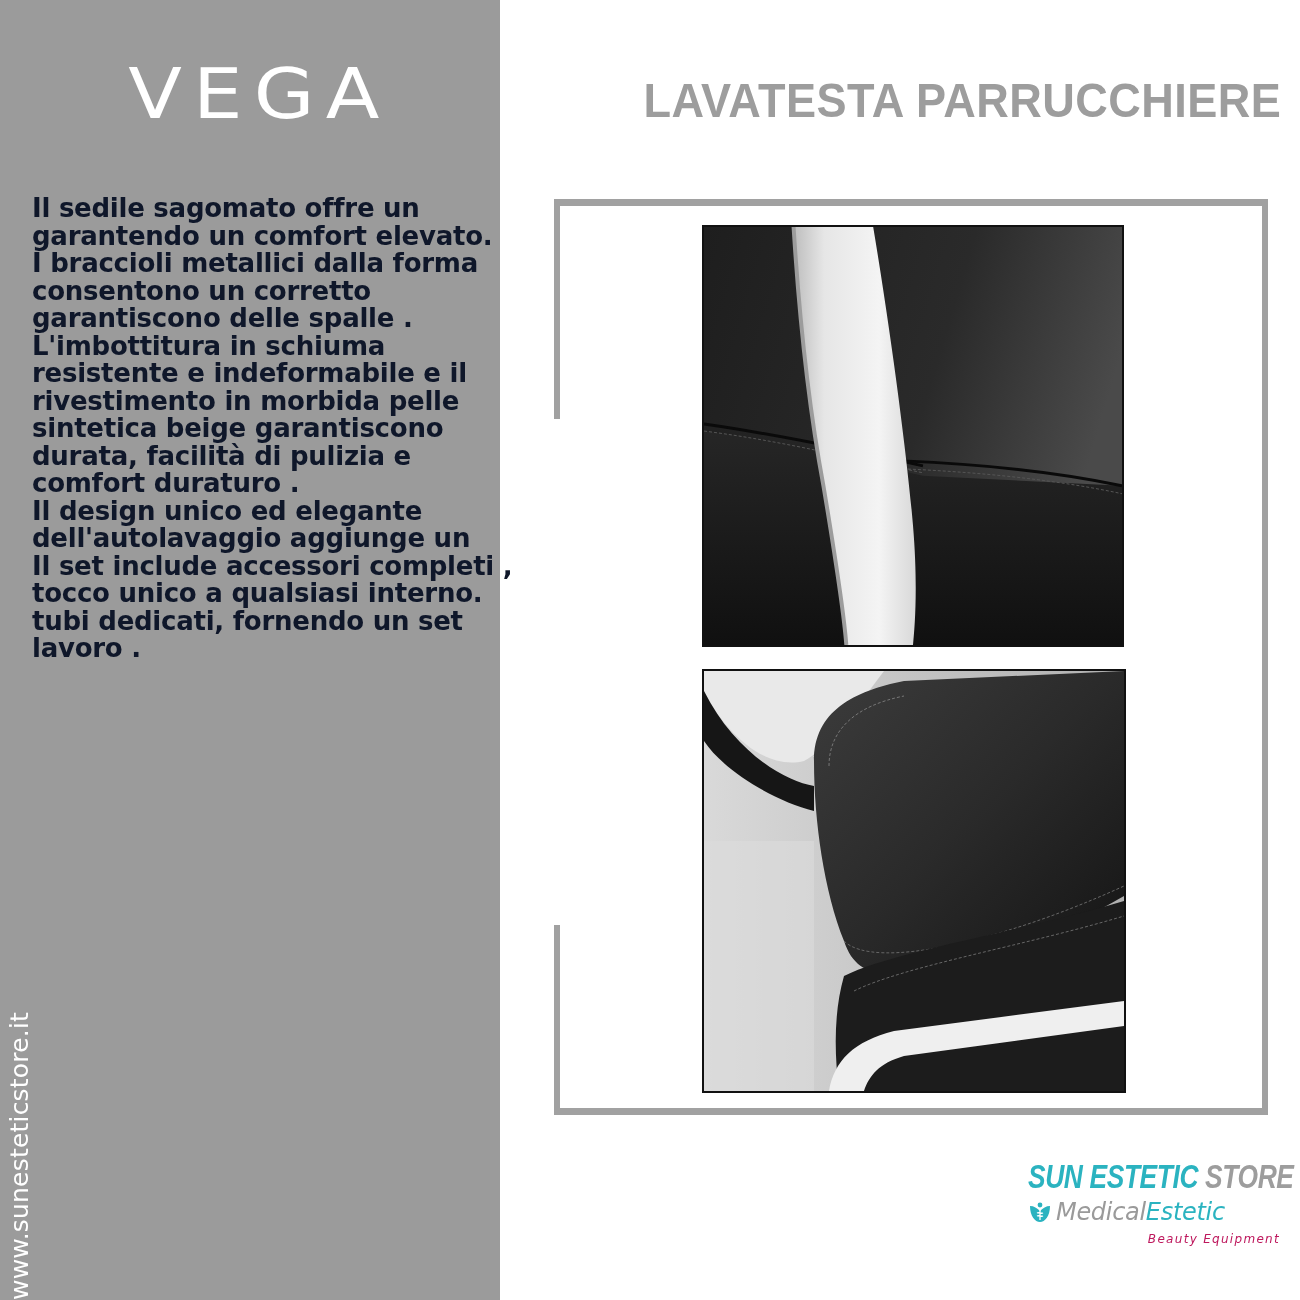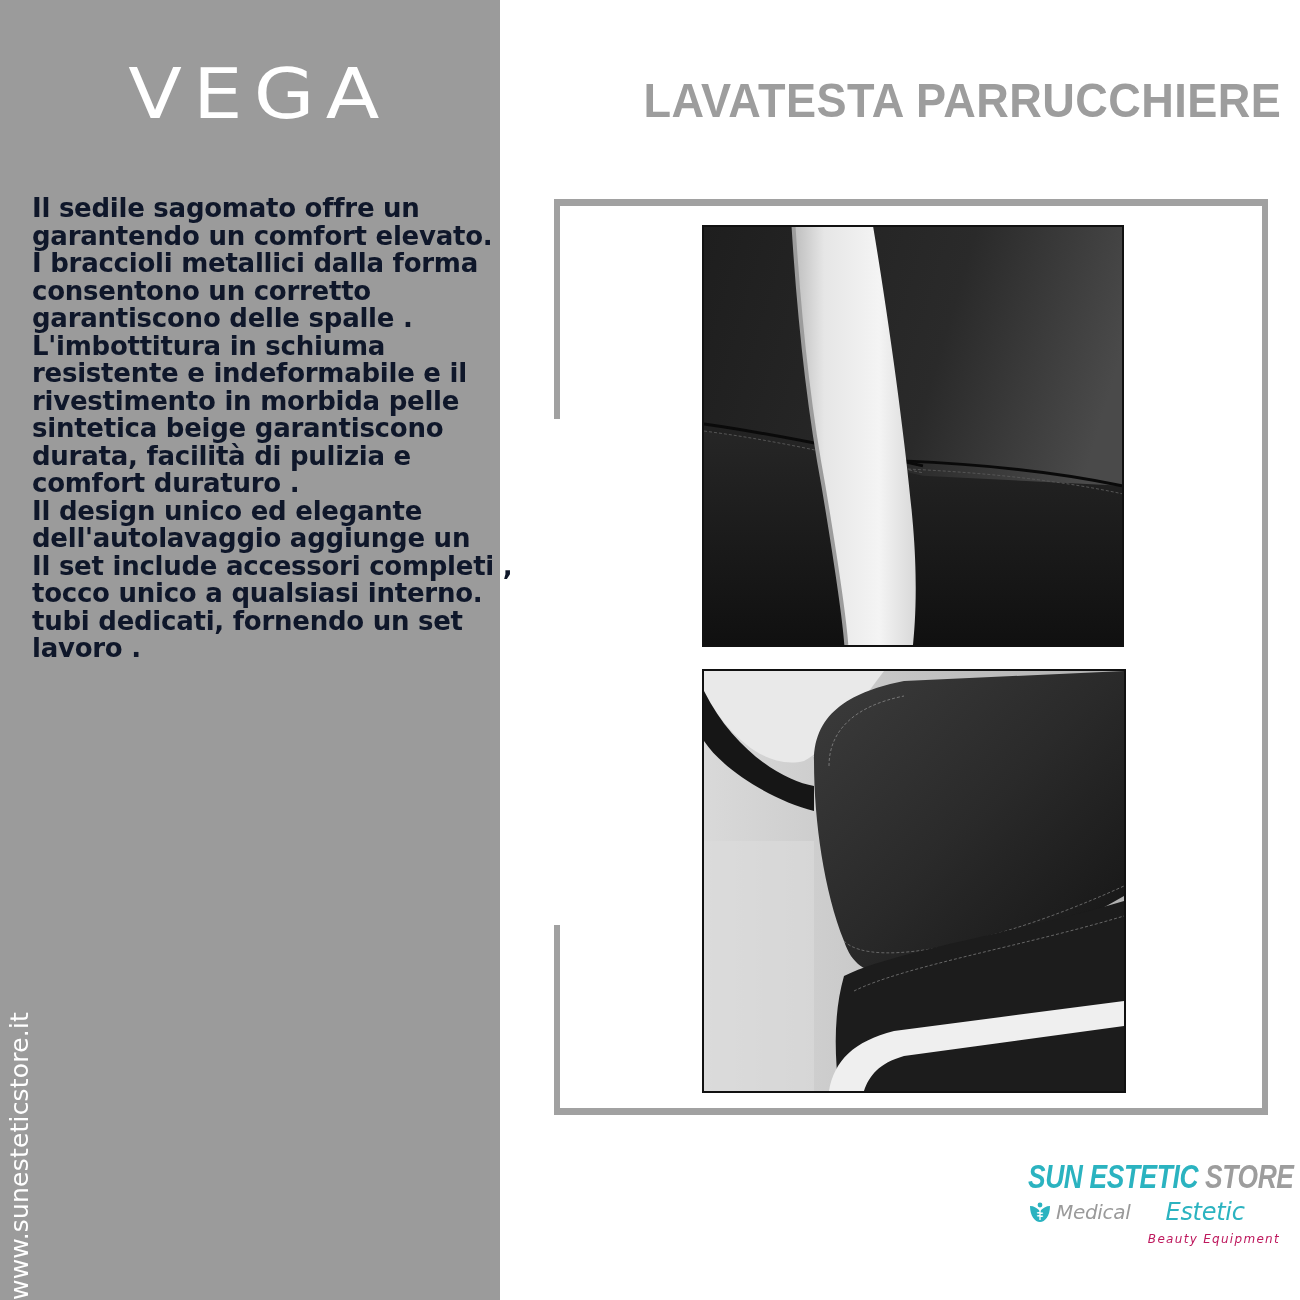--- a/index.html
+++ b/index.html
@@ -53,22 +53,22 @@
     .logo { position: absolute; left: 1028px; top: 1158px; width: 252px; height: 95px; font-style: italic; }
     .logo-line1 {
       position: absolute; left: 0; top: 0; white-space: nowrap;
       font-family: "Liberation Sans", sans-serif; font-weight: bold; font-size: 33px;
       line-height: 38px; transform: scaleX(0.80); transform-origin: 0 0; letter-spacing: -0.5px;
     }
     .logo-line1 .teal { color: #2bb3c0; }
     .logo-line1 .grey { color: #9d9d9d; font-weight: bold; }
     .logo-line2 { position: absolute; left: 0; top: 40px; height: 28px; white-space: nowrap; display: flex; align-items: center; }
     .logo-icon { width: 24px; height: 24px; margin-right: 4px; }
-    .logo-line2 .medical { color: #9a9a9a; font-size: 20px; font-family: "DejaVu Sans", sans-serif; letter-spacing: -0.3px; }
-    .logo-line2 .estetic { color: #2bb3c0; font-size: 24px; font-family: "DejaVu Sans", sans-serif; letter-spacing: -0.3px; margin-left: 35px; }
+    .logo-line2 .medical { color: #9a9a9a; font-size: 24px; font-family: "DejaVu Sans", sans-serif; letter-spacing: -0.3px; }
+    .logo-line2 .estetic { color: #2bb3c0; font-size: 24px; font-family: "DejaVu Sans", sans-serif; letter-spacing: -0.3px; }
     .logo-line3 {
       position: absolute; right: 0; top: 74px; color: #be185d;
       font-family: "DejaVu Sans", sans-serif; font-size: 12px; letter-spacing: 1.3px;
     }
   </style>
 </head>
 <body>
 
 <div class="side-panel">
   <div class="brand-title">VEGA</div>

